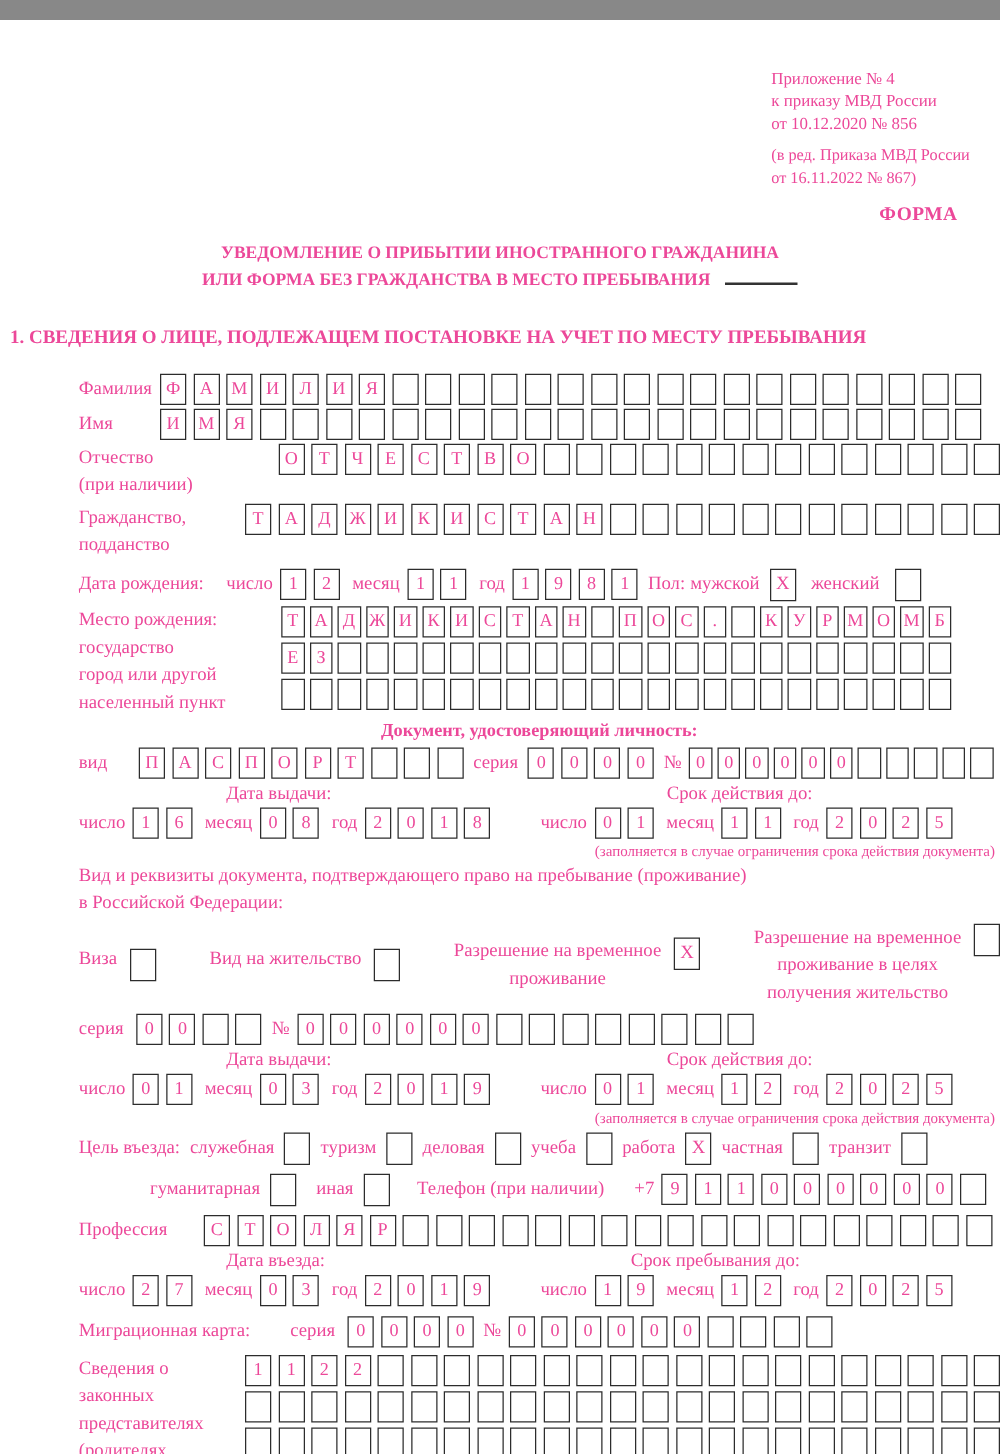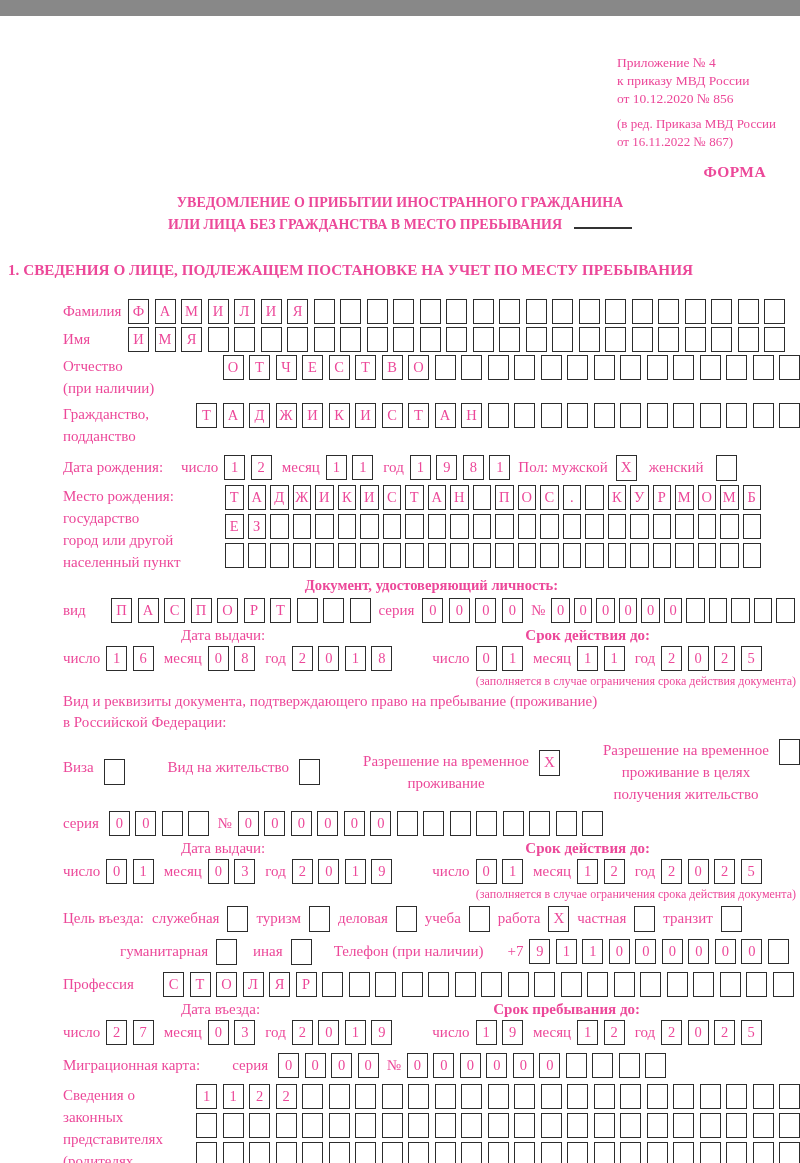--- a/index.html
+++ b/index.html
@@ -24,21 +24,21 @@
   .checkbox{width:21px;height:26px;border:1.7px solid #2c2c2c;display:flex;align-items:center;
         justify-content:center;font-size:15px;box-sizing:border-box;flex:0 0 21px;}
   .lbl{flex:0 0 auto;}
   .block{display:flex;align-items:flex-start;margin-bottom:4px;gap:20px;}
   .block .llines div{line-height:22px;}
   .rows .cells{margin-bottom:4px;}
   .dl{margin:0 6px 0 10px;}
   .dl.first{margin-left:0;}
   .dhead{display:flex;margin:4px 0 2px;justify-content:space-between;}
   .dhead .h1{margin-left:118px;}
-  .dhead .h2{margin-left:auto;margin-right:150px;font-weight:bold;}
+  .dhead .h2{margin-left:auto;margin-right:150px;}
   .note-r{text-align:right;font-size:12px;padding-right:4px;margin:1px 0 4px;}
   .docheading{text-align:center;font-weight:bold;font-size:14.6px;margin:2px 0 4px;}
   .intro{margin:4px 0 2px;}
   .opts{display:flex;justify-content:space-between;align-items:center;margin:8px 0 6px;}
   .opt{display:flex;align-items:flex-start;gap:10px;}
   .opt .olines{text-align:center;line-height:22px;}
   .gap8{margin-left:8px;} .gap12{margin-left:12px;} .gap16{margin-left:16px;}
 </style>
 </head>
 <body>
@@ -51,21 +51,21 @@
     <div>от 10.12.2020 № 856</div>
     <div class="ed">
       <div>(в ред. Приказа МВД России</div>
       <div>от 16.11.2022 № 867)</div>
     </div>
   </div>
   <div class="forma">ФОРМА</div>
 
   <div class="title">
     <div>УВЕДОМЛЕНИЕ О ПРИБЫТИИ ИНОСТРАННОГО ГРАЖДАНИНА</div>
-    <div><span>ИЛИ ЛИЦА БЕЗ ГРАЖДАНСТВА В МЕСТО ПРЕБЫВАНИЯ</span><span class="uline"></span></div>
+    <div><span>ИЛИ ФОРМА БЕЗ ГРАЖДАНСТВА В МЕСТО ПРЕБЫВАНИЯ</span><span class="uline"></span></div>
   </div>
 
   <div class="sec1">1. СВЕДЕНИЯ О ЛИЦЕ, ПОДЛЕЖАЩЕМ ПОСТАНОВКЕ НА УЧЕТ ПО МЕСТУ ПРЕБЫВАНИЯ</div>
 
   <div class="formbody">
 
     <div class="row">
       <span class="lbl" style="width:65px">Фамилия</span>
       <div class="cells">
           <div class="cell filled">Ф</div>

